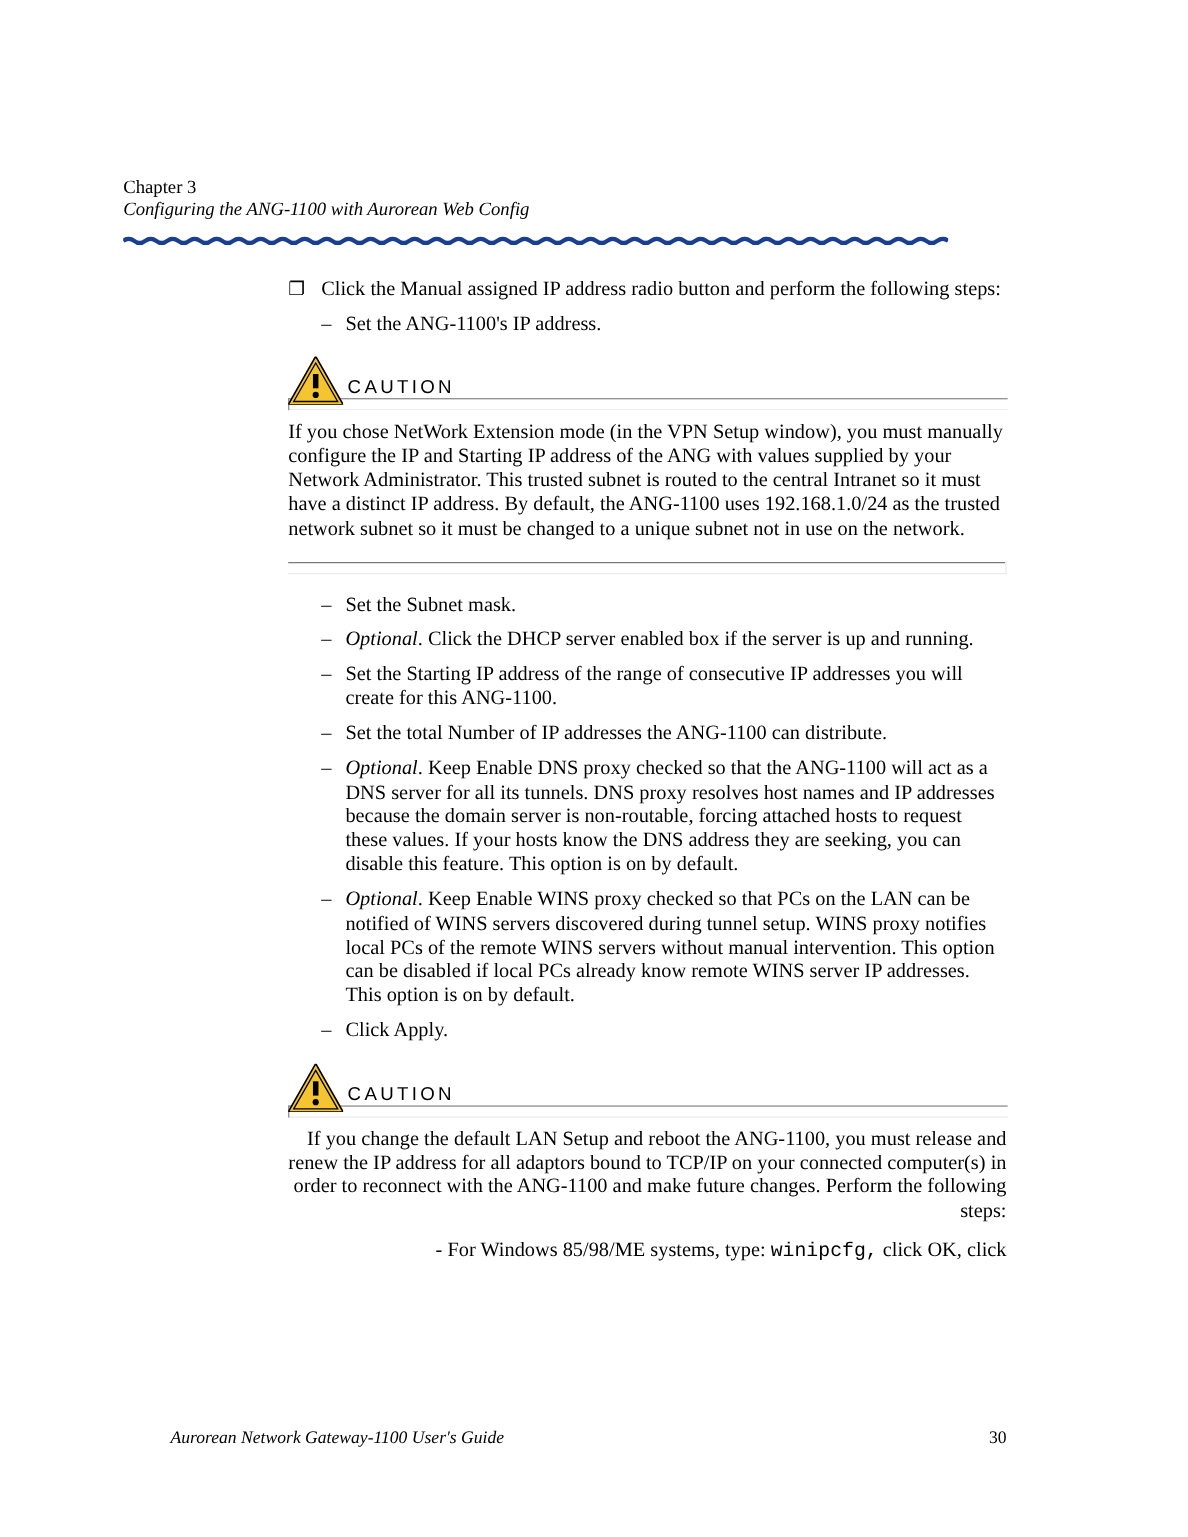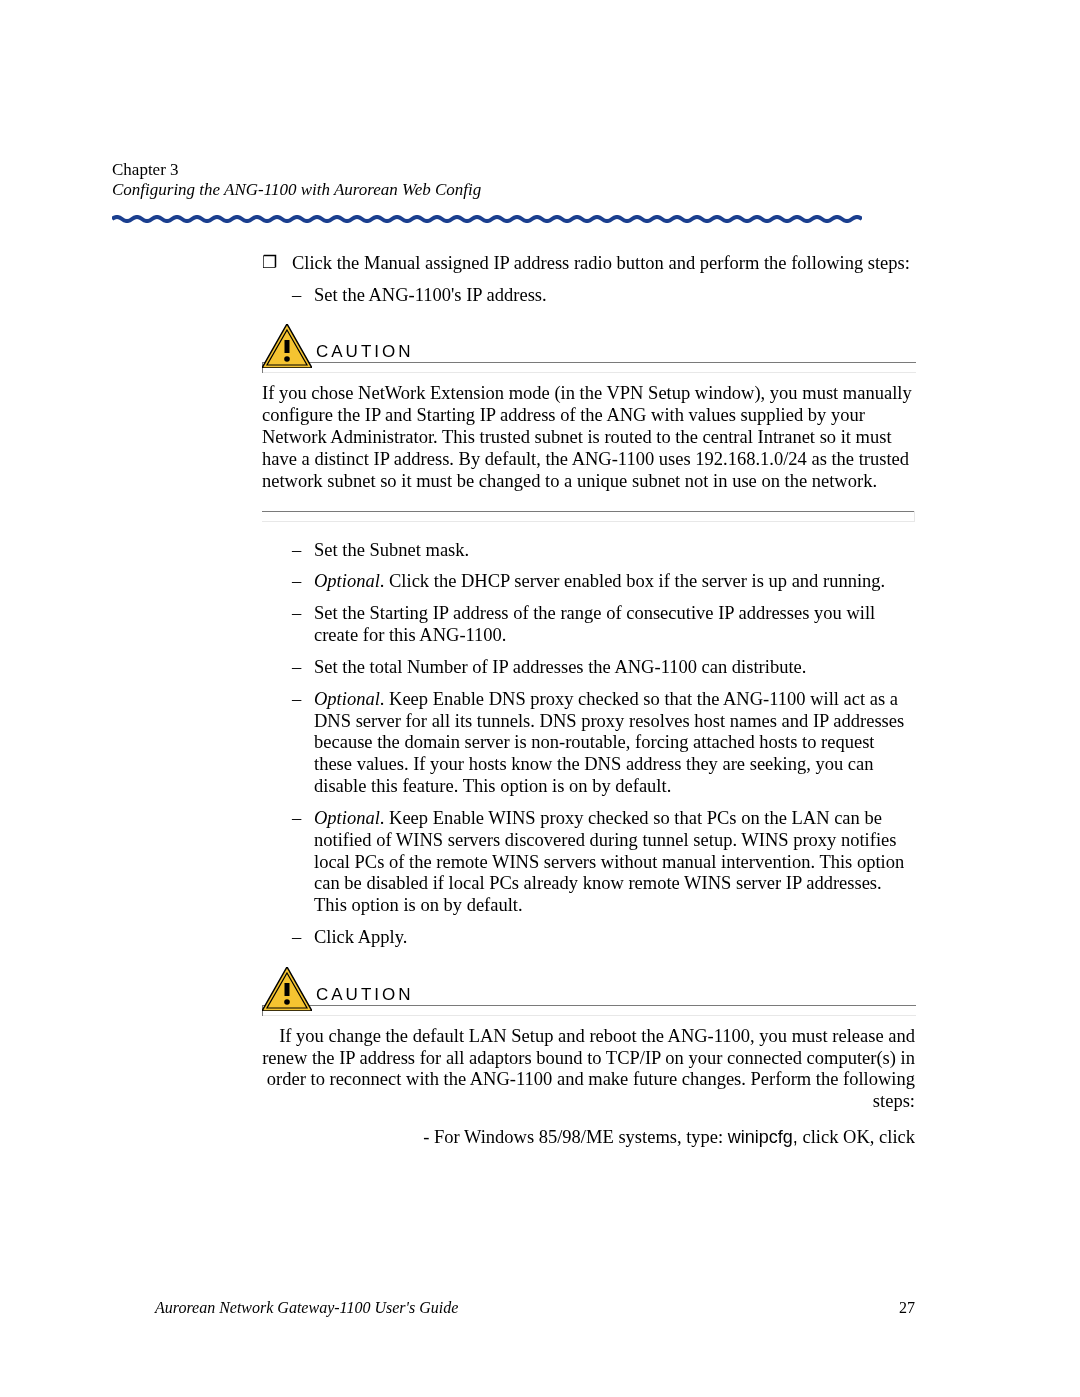--- a/index.html
+++ b/index.html
@@ -68,21 +68,21 @@
     margin-top: 10px;
   }
   .caution-body p { margin: 0 0 4px 0; text-align: right; }
   .caution-close-rule {
     margin-top: 18px;
     height: 10px;
     border-bottom: 1.5px solid #e8e8e8;
     border-right: 1.5px solid #e8e8e8;
     box-shadow: inset 0 1px 0 #7a7a7a;
   }
-  .mono { font-family: Liberation Sans, sans-serif; font-size: 18px; }
+  .mono { font-family: Liberation Mono, monospace; font-size: 18px; }
   .footer {
     position: absolute;
     bottom: 80px;
     left: 155px;
     right: 165px;
     display: flex;
     justify-content: space-between;
     font-size: 16px;
   }
   .footer-left { font-style: italic; }
@@ -189,16 +189,16 @@
         <p>
           <span>- For Windows 85/98/ME systems, type: </span><span class="mono">winipcfg,</span><span> click OK, click</span>
         </p>
       </div>
     </div>
 
   </div>
 
   <div class="footer">
     <div class="footer-left">Aurorean Network Gateway-1100 User's Guide</div>
-    <div>27</div>
+    <div>30</div>
   </div>
 
 </div>
 
 </body></html>

